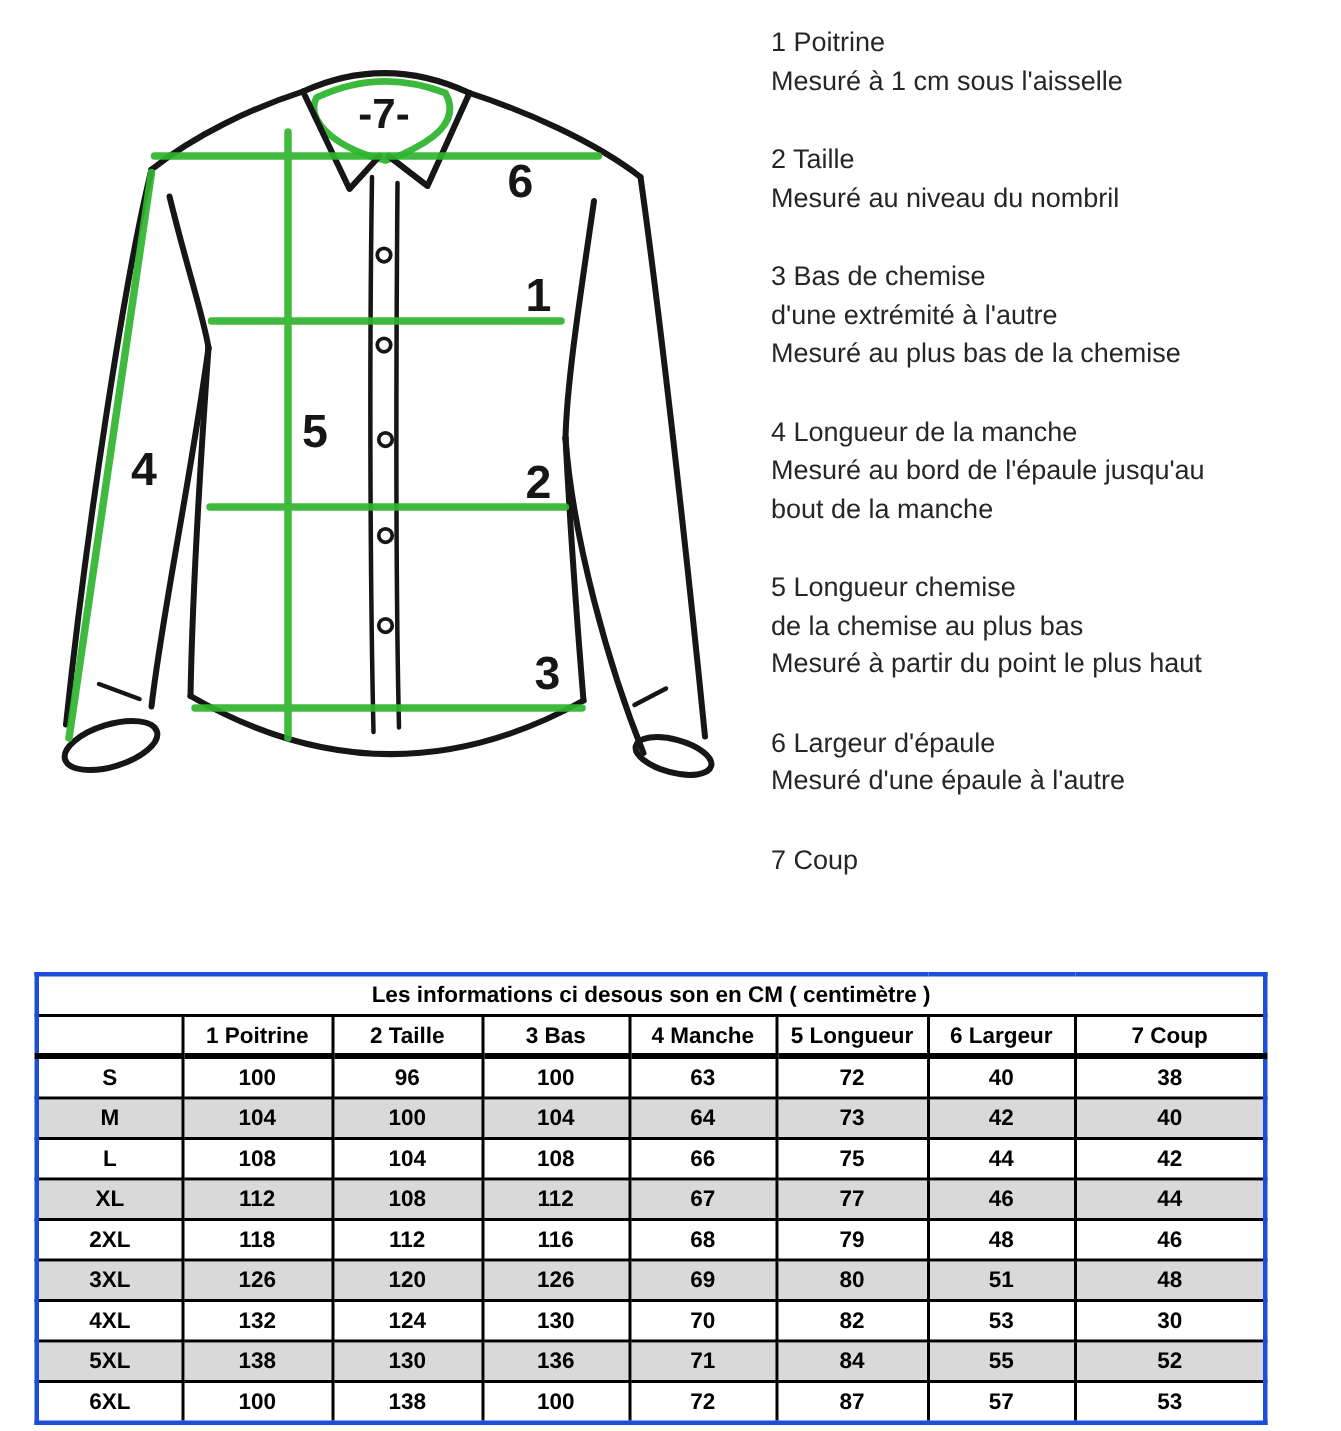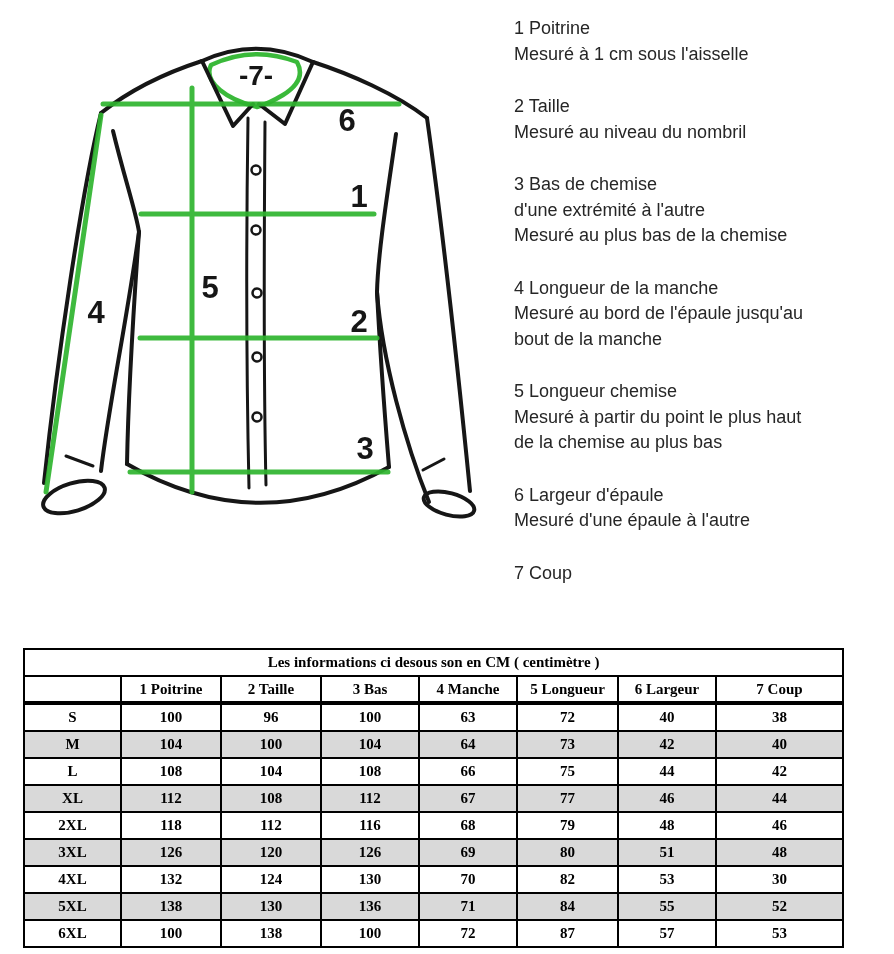--- a/index.html
+++ b/index.html
@@ -18,22 +18,22 @@
   .descriptions{
     position:absolute;left:514px;top:16px;width:372px;
     color:#262626;font-size:18px;line-height:25.5px;
   }
   .desc-section{margin:0 0 27px 0;}
   .desc-title,.desc-line{white-space:nowrap;}
   
   .table-wrap{position:absolute;left:23px;top:648px;width:819px;}
   table.size-table{
     width:819px;border-collapse:collapse;table-layout:fixed;
-    border:1px solid #1d4ed8;
-    font-family:Liberation Serif, serif;
+    border:3px solid #1d4ed8;
+    font-family:Liberation Sans, sans-serif;
   }
   table.size-table td{
     border:2px solid #000;
     text-align:center;vertical-align:middle;
     font-weight:bold;font-size:15px;color:#000;
     padding:0;height:25px;background:#ffffff;
     overflow:hidden;
   }
   td.title-cell{
     height:26px;font-size:15.5px;
@@ -119,22 +119,22 @@
       <div class="desc-line">d'une extrémité à l'autre</div>
       <div class="desc-line">Mesuré au plus bas de la chemise</div>
     </div>
     <div class="desc-section">
       <div class="desc-title">4 Longueur de la manche</div>
       <div class="desc-line">Mesuré au bord de l'épaule jusqu'au</div>
       <div class="desc-line">bout de la manche</div>
     </div>
     <div class="desc-section">
       <div class="desc-title">5 Longueur chemise</div>
+      <div class="desc-line">de la chemise au plus bas</div>
       <div class="desc-line">Mesuré à partir du point le plus haut</div>
-      <div class="desc-line">de la chemise au plus bas</div>
     </div>
     <div class="desc-section">
       <div class="desc-title">6 Largeur d'épaule</div>
       <div class="desc-line">Mesuré d'une épaule à l'autre</div>
     </div>
     <div class="desc-section">
       <div class="desc-title">7 Coup</div>
     </div>
   </div>
 

